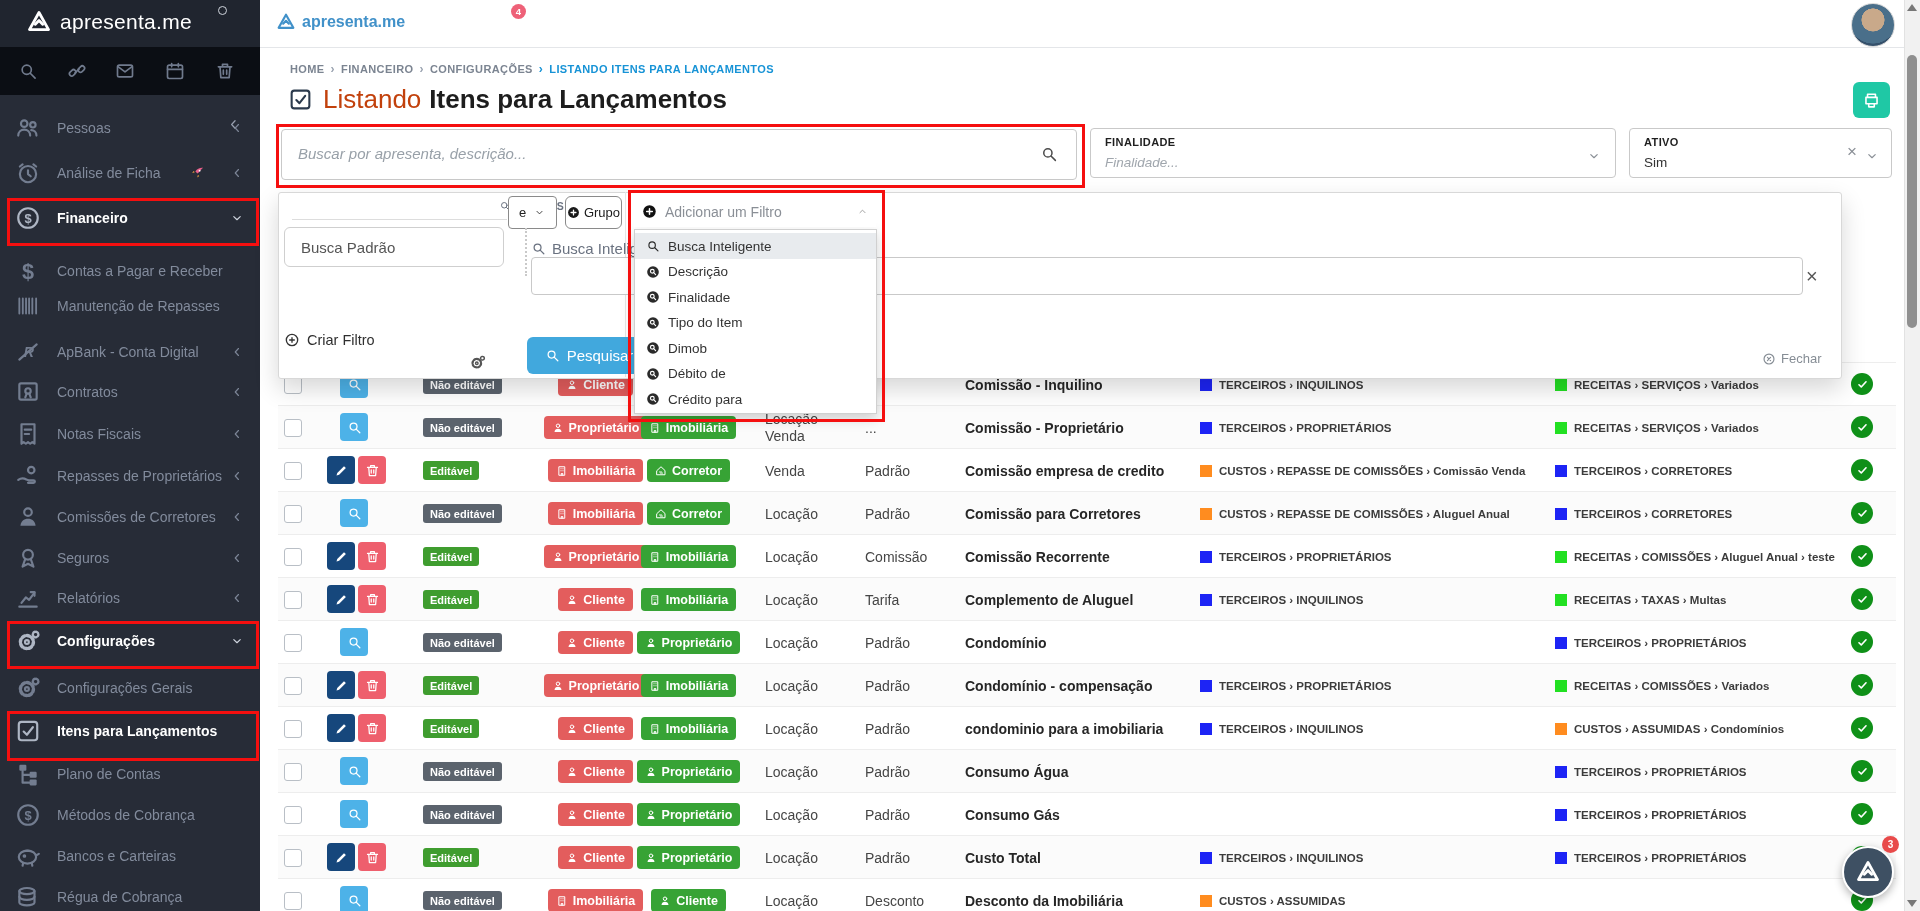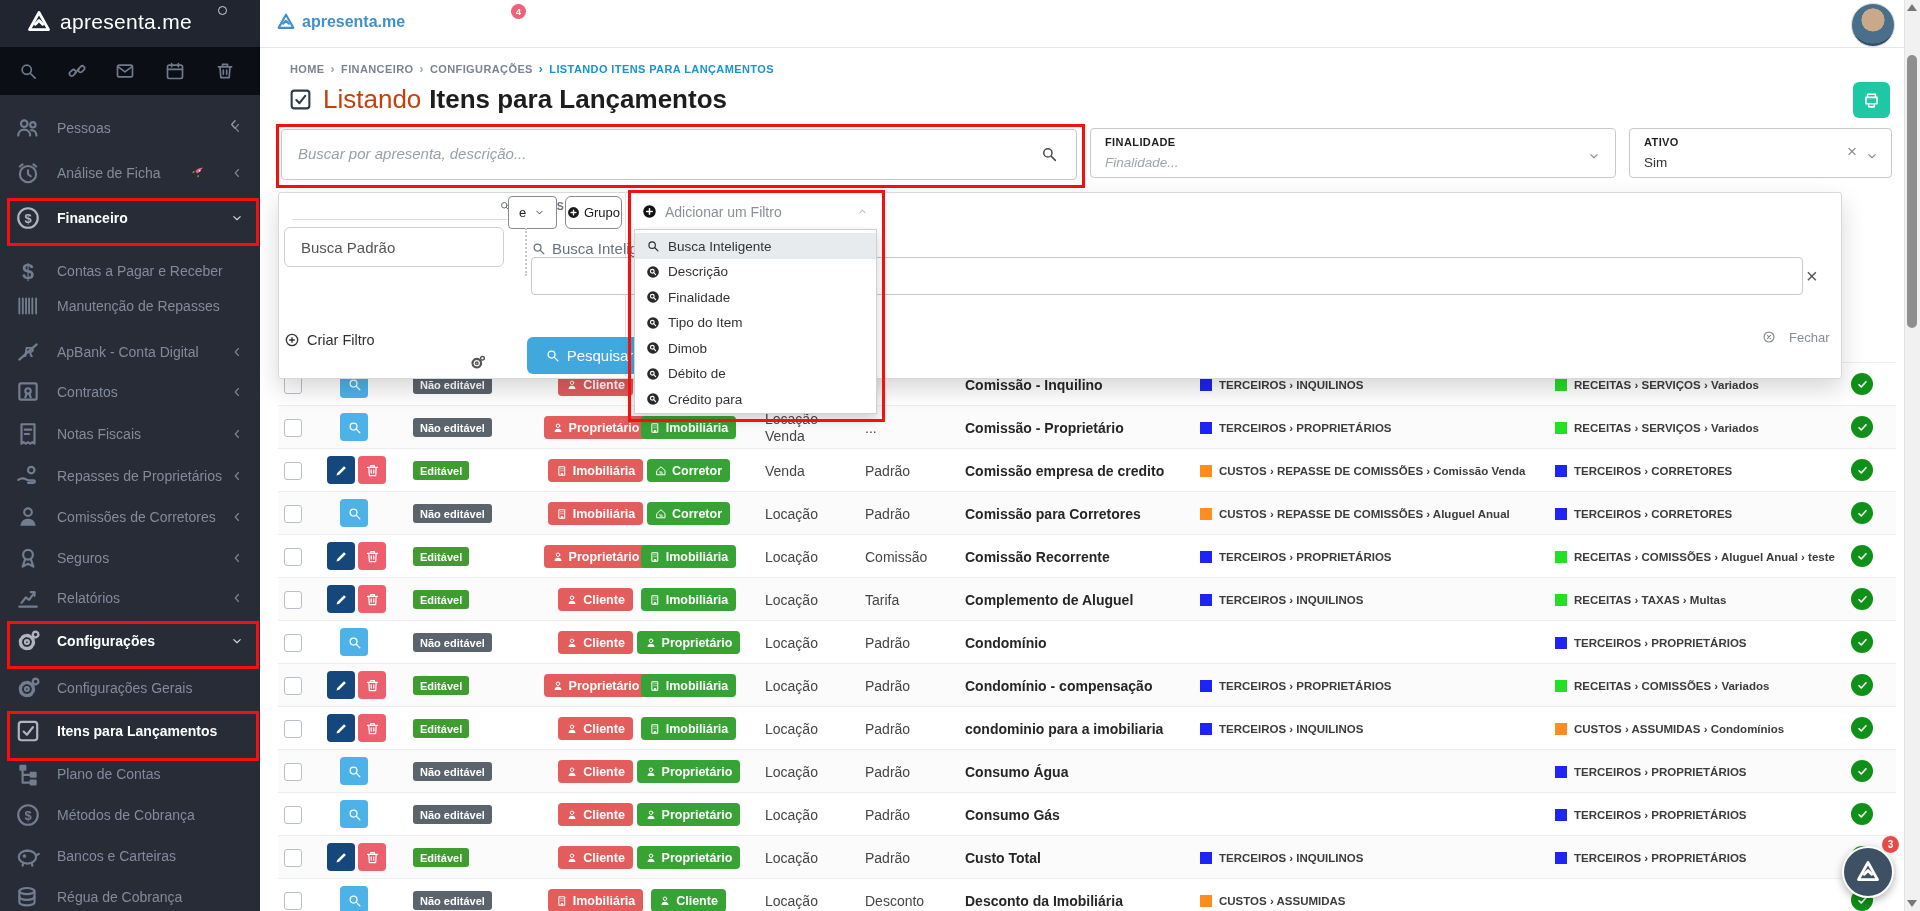--- a/index.html
+++ b/index.html
@@ -105,34 +105,34 @@
   .smartlabel .i{width:15px;height:15px;color:#6a7280;}
   .smartlabel span{font-size:15px;color:#6a7280;}
   .dotline{left:525px;top:228px;width:1px;height:48px;border-left:2px dotted #c9c9c9;z-index:11;}
   .queryinput{left:531px;top:257px;width:1272px;height:38px;background:#fff;border:1px solid #c9c9c9;border-radius:4px;
     z-index:12;box-sizing:border-box;cursor:text;}
   .query-x{left:1806px;top:265px;font-size:20px;color:#555;z-index:12;cursor:pointer;}
   .searchbtn{left:527px;top:337px;width:124px;height:37px;background:#41a8dd;border-radius:6px;z-index:12;
     display:flex;align-items:center;justify-content:center;gap:7px;cursor:pointer;}
   .searchbtn .i{width:15px;height:15px;color:#fff;}
   .searchbtn span{font-size:15px;color:#fff;}
-  .fechar{left:1762px;top:330px;display:flex;align-items:flex-start;gap:13px;z-index:12;cursor:pointer;}
+  .fechar{left:1762px;top:351px;display:flex;align-items:flex-end;gap:5px;z-index:12;cursor:pointer;}
   .fechar .i{width:14px;height:14px;color:#868d95;}
   .fechar span{font-size:13px;color:#868d95;}
 
   
   .trow{position:absolute;left:278px;width:1618px;height:43px;border-top:1px solid #ededed;z-index:1;}
   .trow.alt{background:#fbfbfb;}
   .cb{position:absolute;left:6px;top:13px;width:16px;height:16px;border:1.5px solid #b9bfc6;border-radius:3px;background:#fff;cursor:pointer;}
   .actbtn{position:absolute;top:7px;width:28px;height:28px;border-radius:4px;display:flex;align-items:center;justify-content:center;cursor:pointer;}
   .actbtn .i{width:15px;height:15px;color:#fff;}
   .actbtn.view{left:62px;background:#4db2e8;}
   .actbtn.edit{left:49px;background:#16477c;}
   .actbtn.del{left:80px;background:#ee5f6d;}
-  .ebadge{position:absolute;left:135px;top:12px;height:19px;border-radius:3px;color:#fff;font-size:11px;font-weight:700;
+  .ebadge{position:absolute;left:145px;top:12px;height:19px;border-radius:3px;color:#fff;font-size:11px;font-weight:700;
     display:flex;align-items:center;padding:0 7px;text-align:right;}
   .ebadge.g{background:#3f9d2f;}
   .ebadge.n{background:#5b636d;}
   .pbadge{position:absolute;top:10px;height:23px;border-radius:4px;color:#fff;font-size:12.5px;font-weight:600;
     display:flex;align-items:center;gap:5px;padding:0 8px;margin-left:39px;}
   .pbadge .i{width:12px;height:12px;color:#fff;}
   .pbadge.debit{background:#e35d5d;}
   .pbadge.credit{background:#37a335;}
   .dwrap{position:absolute;left:228px;top:0;width:140px;height:43px;display:flex;align-items:center;justify-content:center;}
   .cwrap{position:absolute;left:332px;top:0;width:118px;height:43px;display:flex;align-items:center;justify-content:center;}

